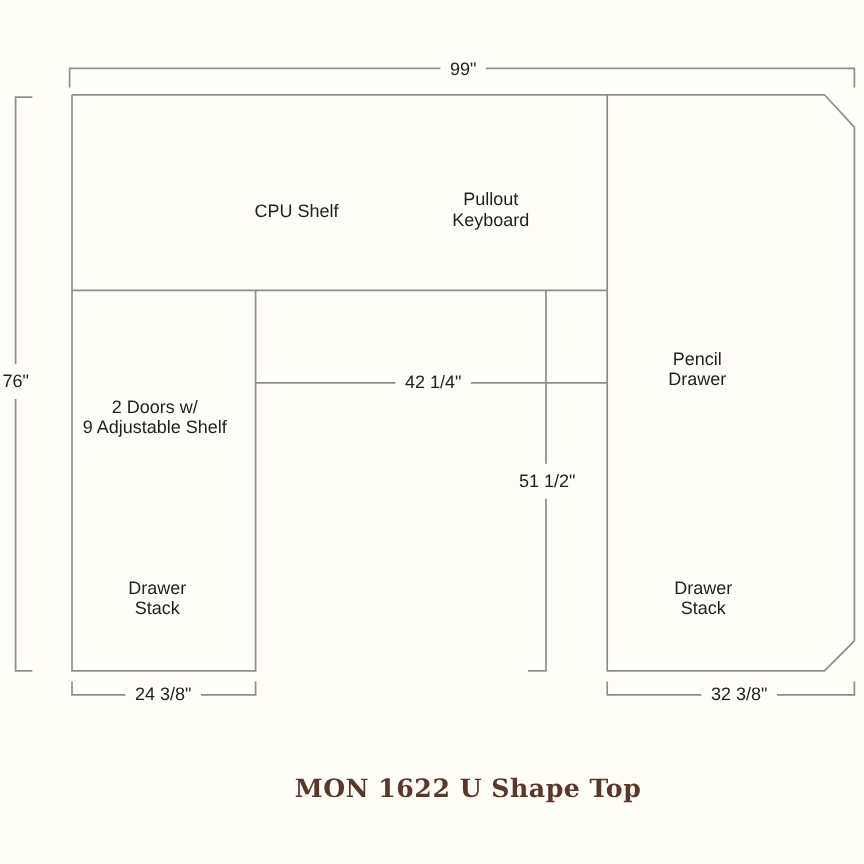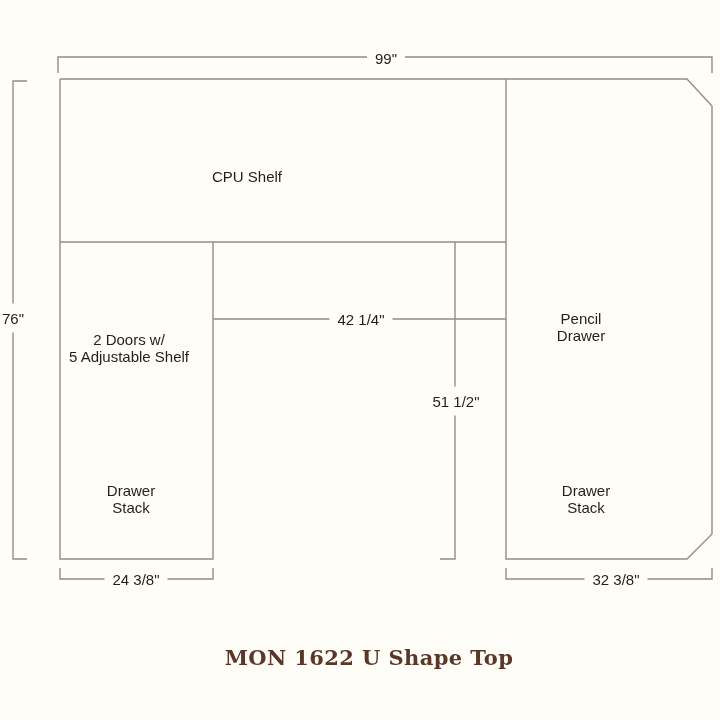--- a/index.html
+++ b/index.html
@@ -61,40 +61,42 @@
     <path d="M58,73 V57 H712 V73"></path>
     <path d="M27,81 H13 V559 H27"></path>
     <path d="M213,319 H506"></path>
     <path d="M455,242 V559 H440"></path>
     <path d="M60,568 V579 H213 V568"></path>
     <path d="M506,568 V579 H712 V568"></path>
   </svg>
 
   <div class="lbl" style="left:247px;top:177px;">CPU Shelf</div>
 
+  <div class="lbl" style="left:409px;top:176px;">Pullout
+Keyboard</div>
 
   <div class="lbl" style="left:129px;top:349px;">2 Doors w/
-5 Adjustable Shelf</div>
+9 Adjustable Shelf</div>
 
   <div class="lbl" style="left:131px;top:500px;">Drawer
 Stack</div>
 
-  <div class="lbl" style="left:581px;top:328px;">Pencil
+  <div class="lbl" style="left:581px;top:309px;">Pencil
 Drawer</div>
 
   <div class="lbl" style="left:586px;top:500px;">Drawer
 Stack</div>
 
   <div class="dim" style="left:386px;top:58px;">99"</div>
 
   <div class="dim vertical" style="left:13px;top:318px;">76"</div>
 
   <div class="dim" style="left:361px;top:319px;">42 1/4"</div>
 
   <div class="dim vertical" style="left:456px;top:401px;">51 1/2"</div>
 
   <div class="dim" style="left:136px;top:579px;">24 3/8"</div>
 
   <div class="dim" style="left:616px;top:579px;">32 3/8"</div>
 
-  <div class="title" style="left:369px;top:657px;text-align:center;">MON 1622 U Shape Top</div>
+  <div class="title" style="left:390px;top:657px;text-align:center;">MON 1622 U Shape Top</div>
 
 </div>
 
 </body></html>

